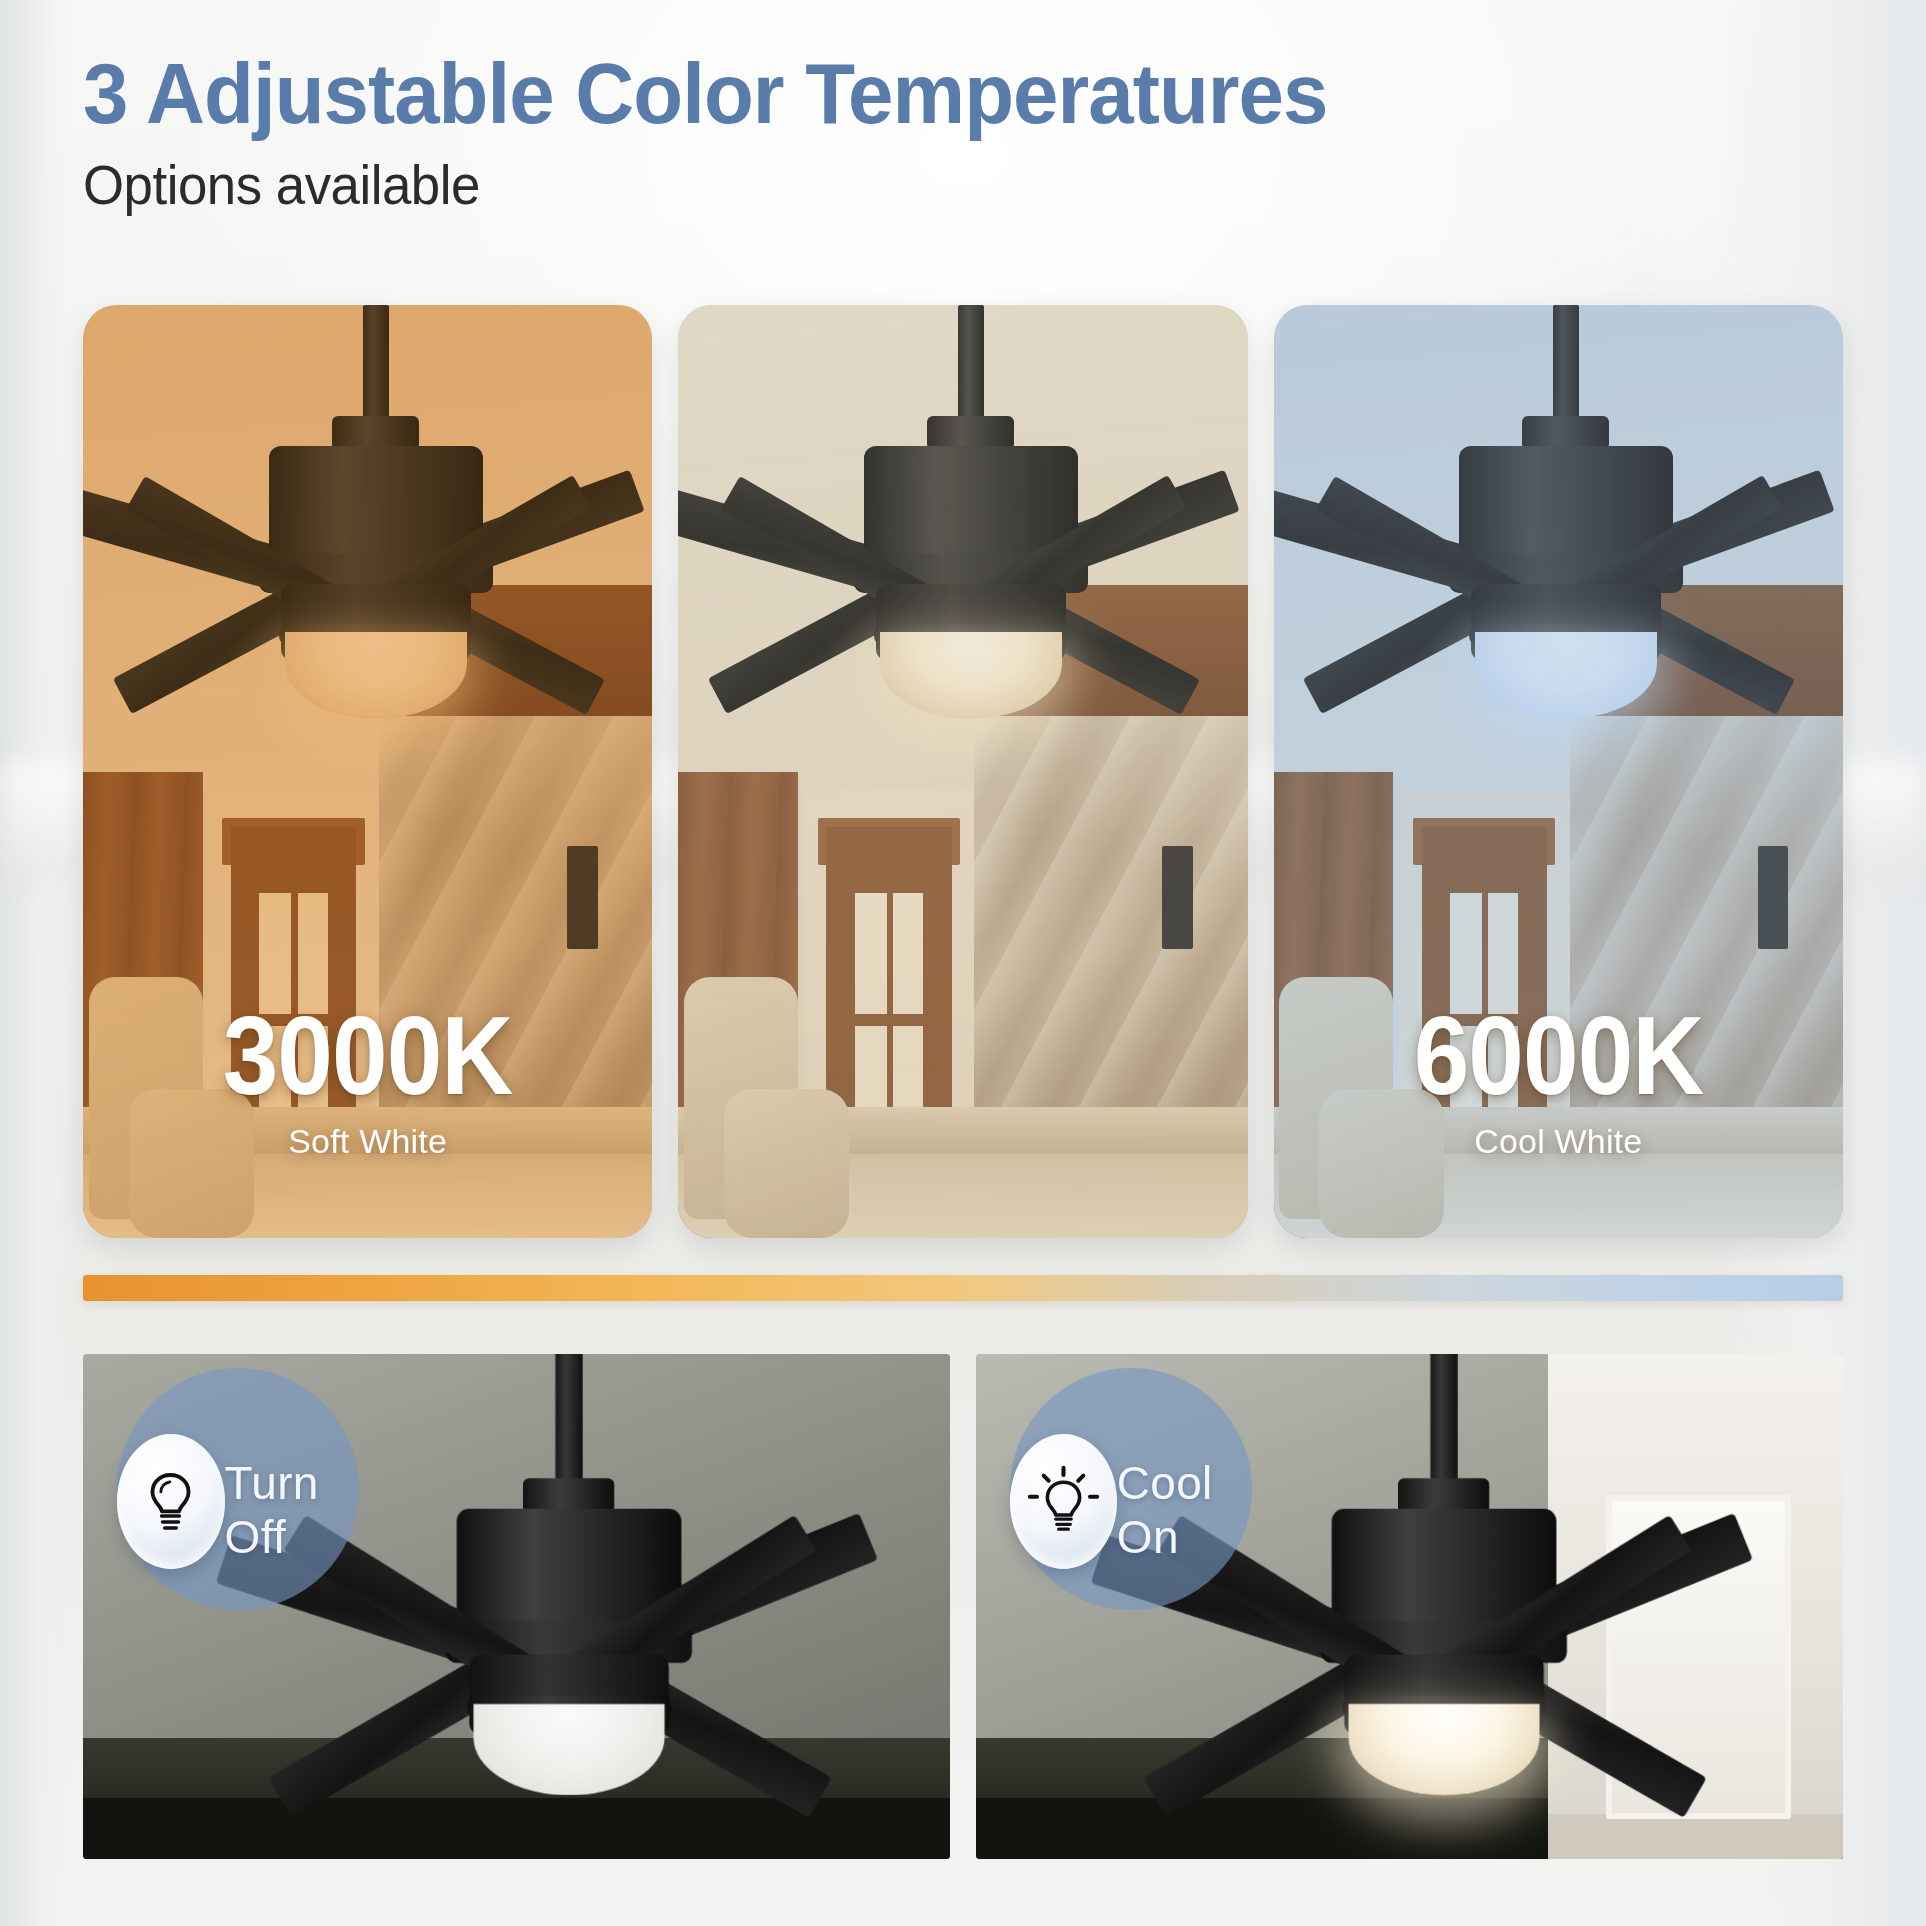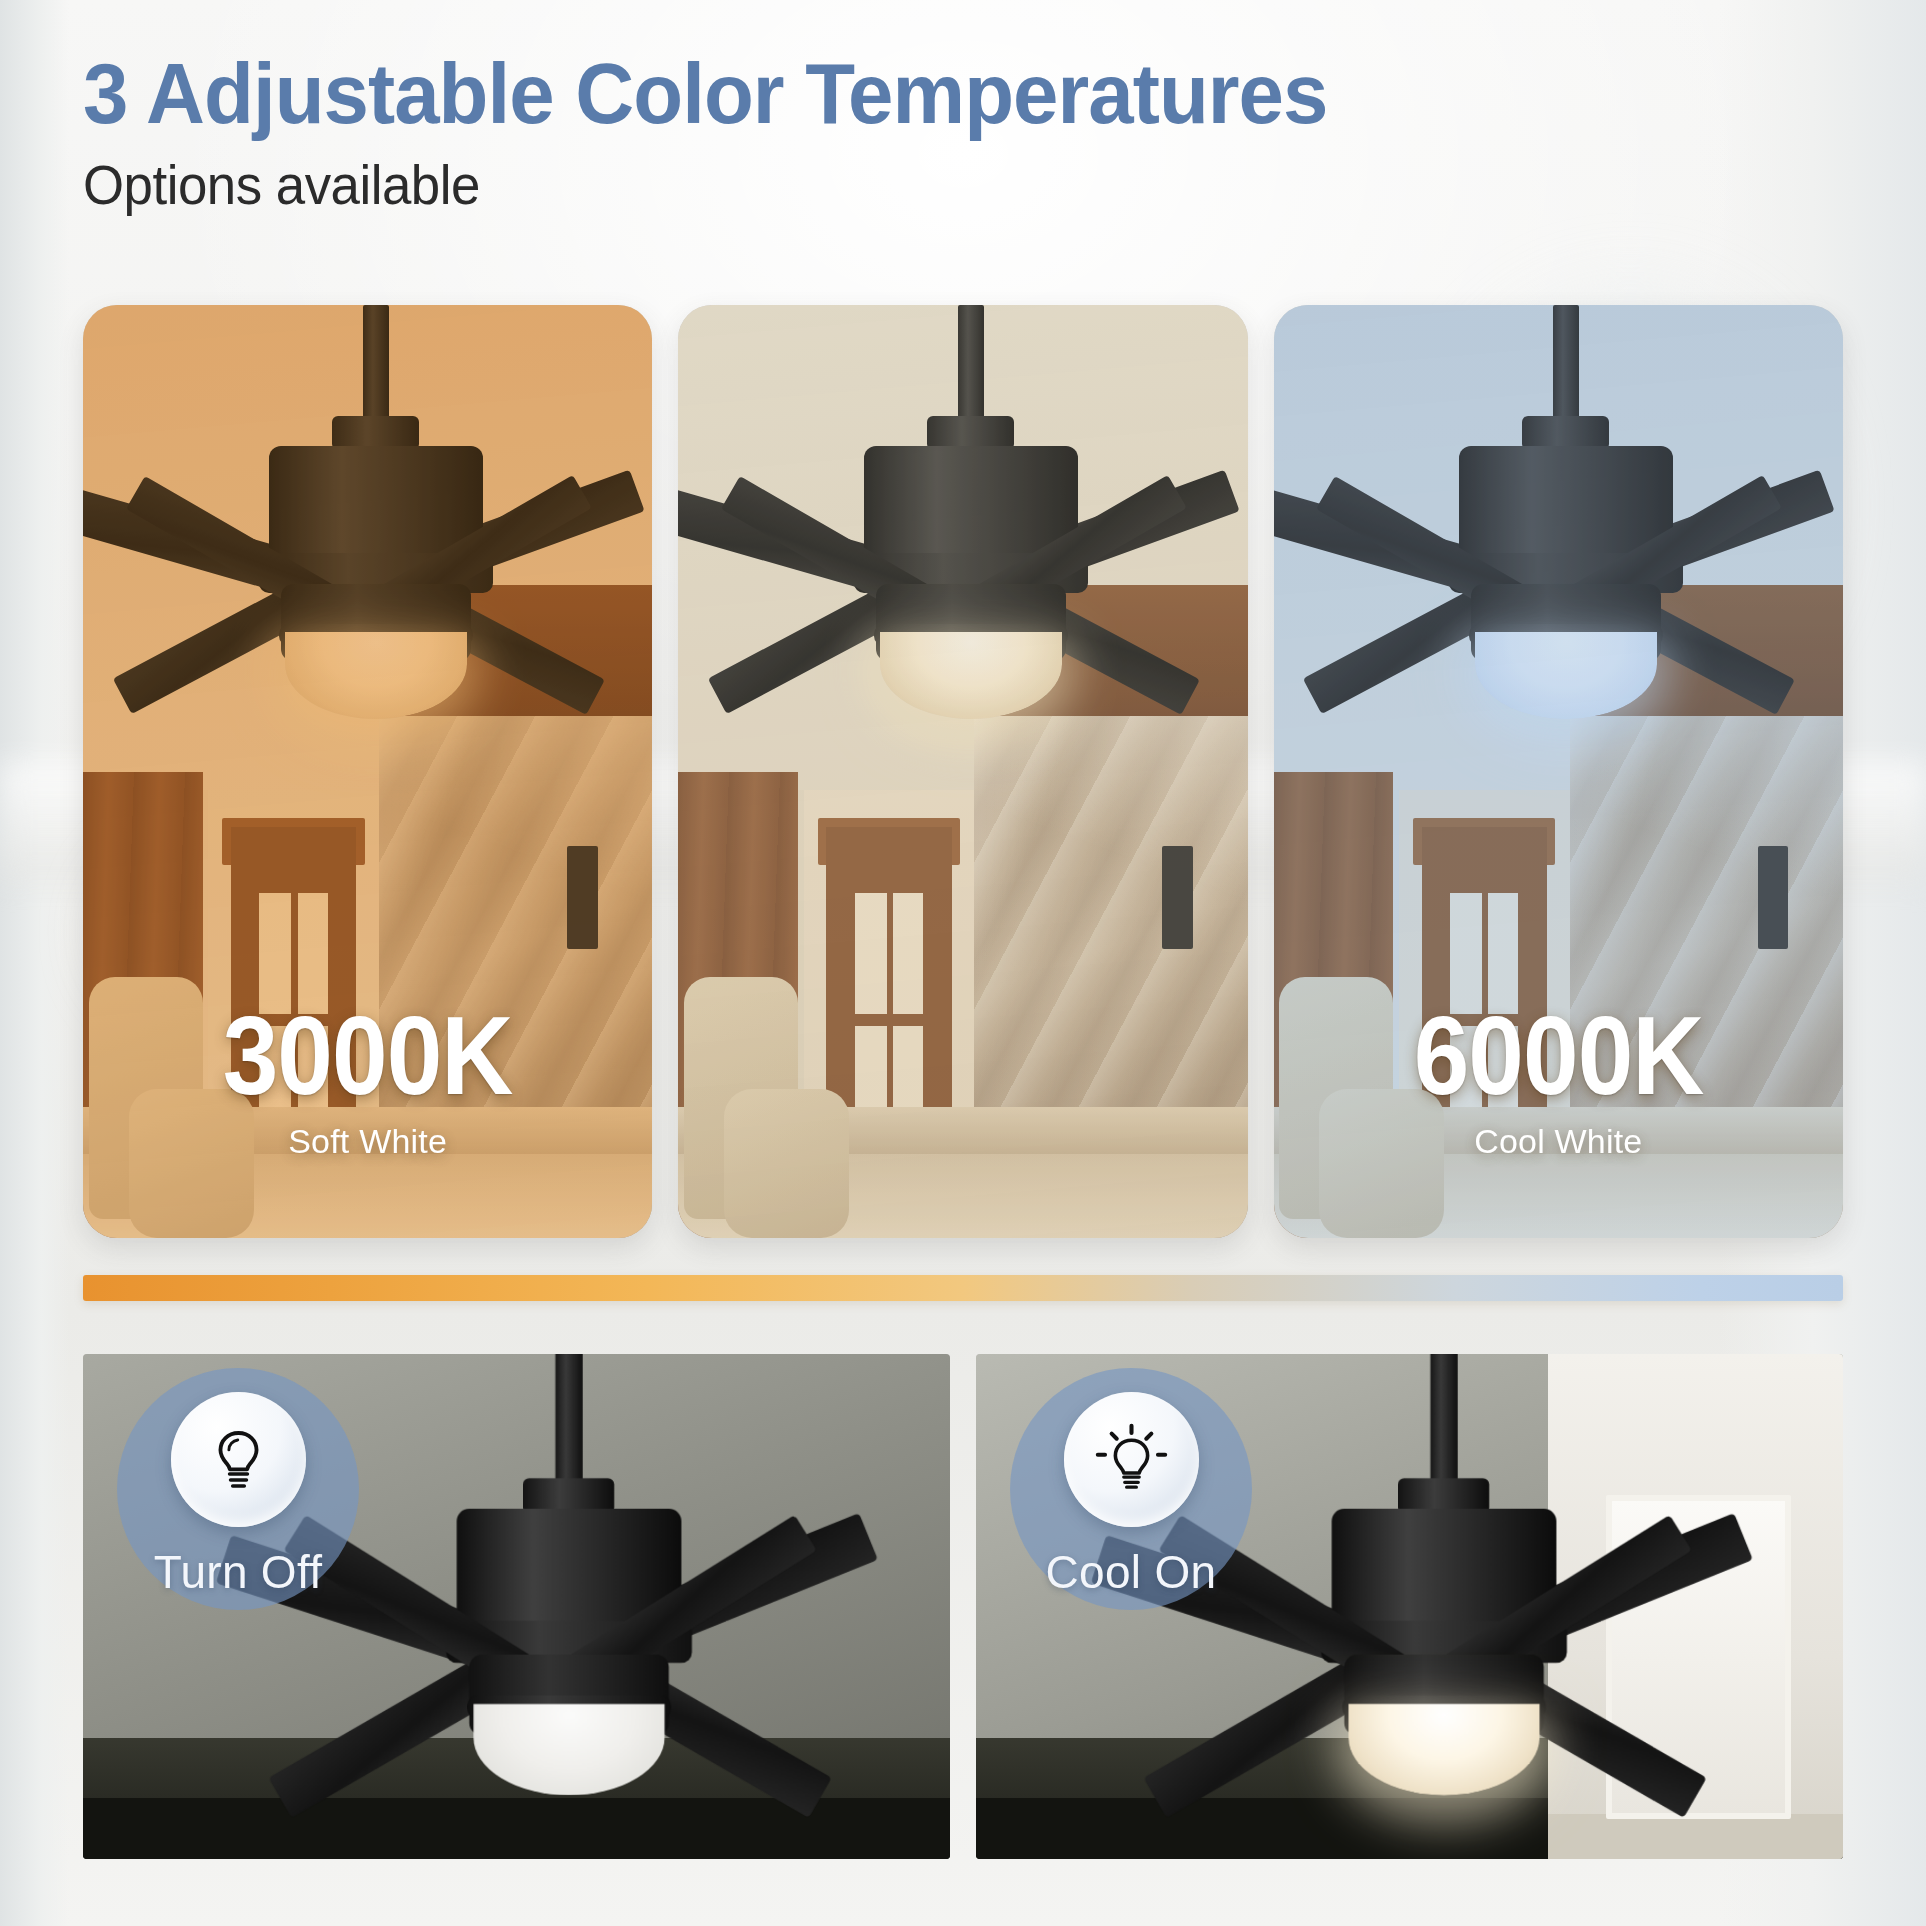--- a/index.html
+++ b/index.html
@@ -143,21 +143,21 @@
   .bscene .b-wall2{position:absolute;left:0;right:0;bottom:0;height:12%;background:#131410;}
   .bscene .b-room{position:absolute;right:0;top:0;width:34%;bottom:0;
     background:linear-gradient(180deg,#f3f1ec 0%,#e6e3dc 60%,#d7d3c9 100%);}
   .bscene .b-door{position:absolute;right:6%;top:28%;width:20%;bottom:8%;
     background:linear-gradient(180deg,#fbfaf7,#e9e6df);border:6px solid #f4f2ec;border-radius:2px;}
   .bscene .b-base{position:absolute;right:0;bottom:0;width:34%;height:9%;background:#cfcabd;}
 
   
   .badge{position:absolute;left:34px;top:14px;width:242px;height:242px;
     border-radius:50%;background:rgba(118,150,196,.62);
-    display:flex;flex-direction:column;align-items:center;justify-content:flex-start;
+    display:flex;flex-direction:row;align-items:center;justify-content:space-between;
     padding-top:24px;box-sizing:border-box;}
   .badge-disc{width:135px;height:135px;border-radius:50%;
     background:radial-gradient(circle at 34% 26%, #ffffff 0%, #f4f7fb 48%, #dde5ef 78%, #c8d4e4 100%);
     box-shadow:0 6px 16px rgba(40,60,90,.28), inset 0 -6px 12px rgba(255,255,255,.85);
     display:flex;align-items:center;justify-content:center;}
   .badge-label{margin-top:18px;font-size:46px;color:#f3f6fb;font-weight:400;letter-spacing:0.3px;
     text-shadow:0 2px 6px rgba(40,60,90,.35);}
 </style>
 </head>
 <body>

